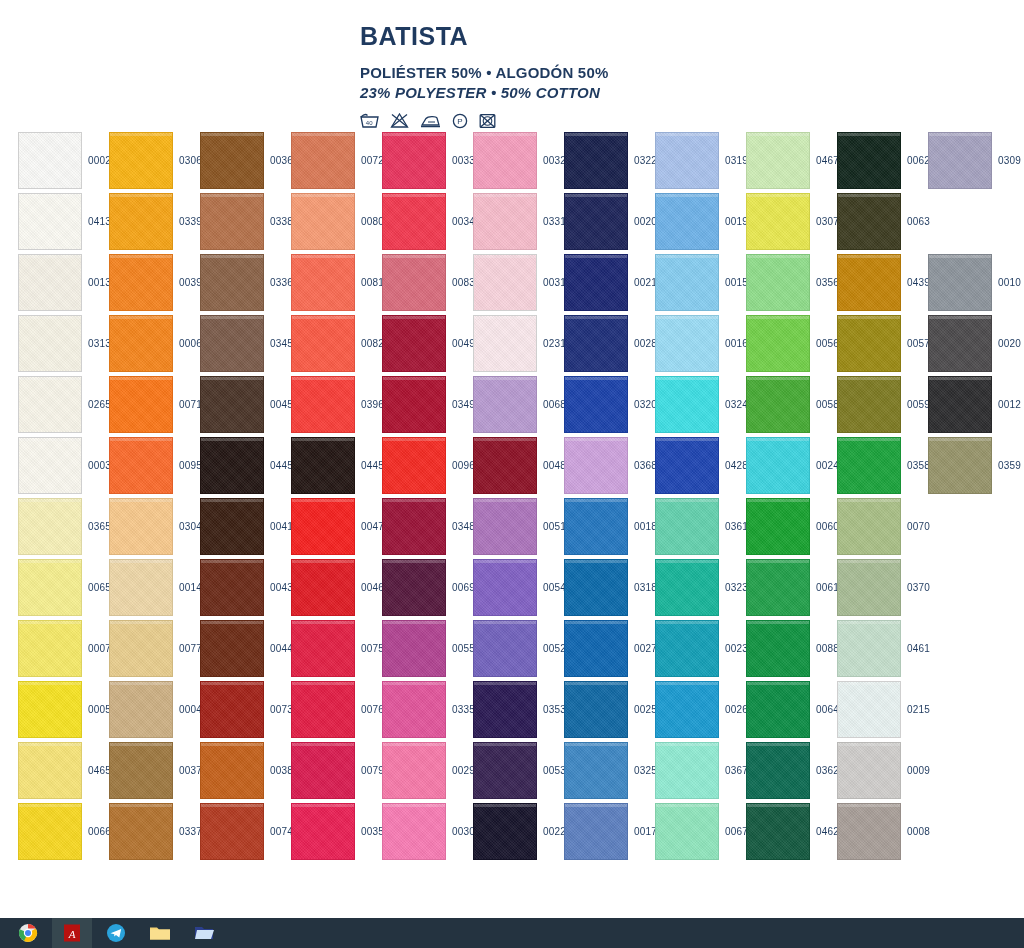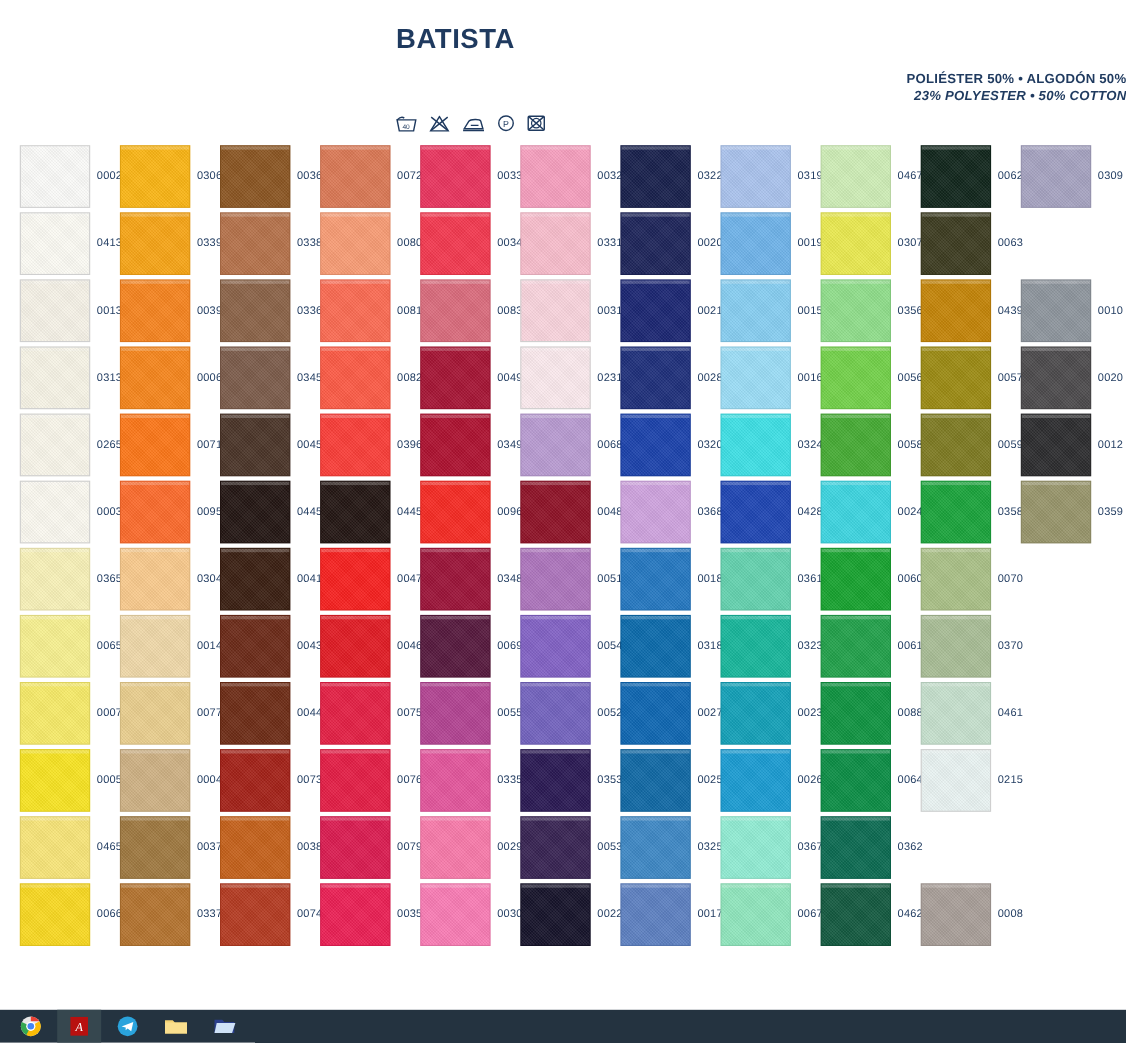--- a/index.html
+++ b/index.html
@@ -32,27 +32,26 @@
   .chart-title {
     font-size: 25px;
     font-weight: bold;
     color: #1f3a5f;
     letter-spacing: 0.5px;
     line-height: 1;
     margin: 0 4px 14px 0;
     font-family: "Liberation Sans", sans-serif;
   }
   .comp-line {
-    font-size: 12px;
+    font-size: 15px;
     font-weight: bold;
     color: #1f3a5f;
     letter-spacing: 0.2px;
     line-height: 1.35;
     white-space: nowrap;
-    text-align: right;
   }
   .comp-line.italic { font-style: italic; }
 
   .care-row {
     margin-top: 9px;
     display: flex;
     align-items: center;
     gap: 11px;
   }
   .care-icon { display: block; }
@@ -667,20 +666,24 @@
           <div class="swatch" style="background: rgb(61, 135, 196);"></div>
           <span class="code">0325</span>
         </div>
         <div class="cell">
           <div class="swatch" style="background: rgb(144, 235, 210);"></div>
           <span class="code">0367</span>
         </div>
         <div class="cell">
           <div class="swatch" style="background: rgb(11, 106, 81);"></div>
           <span class="code">0362</span>
+        </div>
+        <div class="cell">
+          <div class="swatch" style="background: rgb(207, 205, 203);"></div>
+          <span class="code">0009</span>
         </div>
         <div class="cell empty"></div>
       </div>
       <div class="grid-row">
         <div class="cell">
           <div class="swatch" style="background: rgb(248, 216, 33);"></div>
           <span class="code">0066</span>
         </div>
         <div class="cell">
           <div class="swatch" style="background: rgb(179, 115, 47);"></div>

